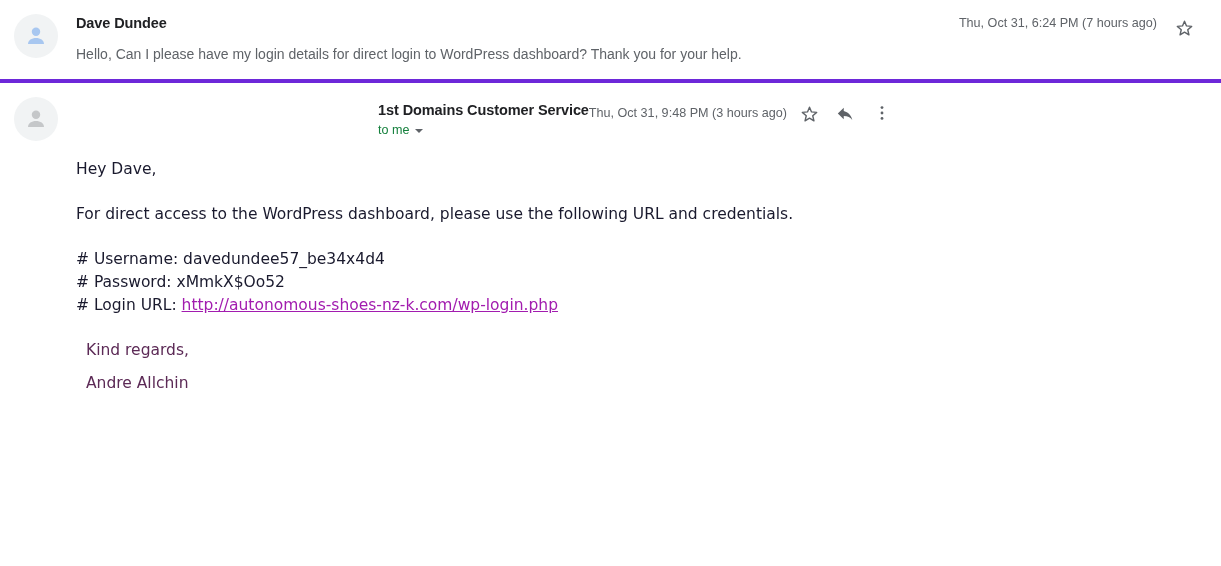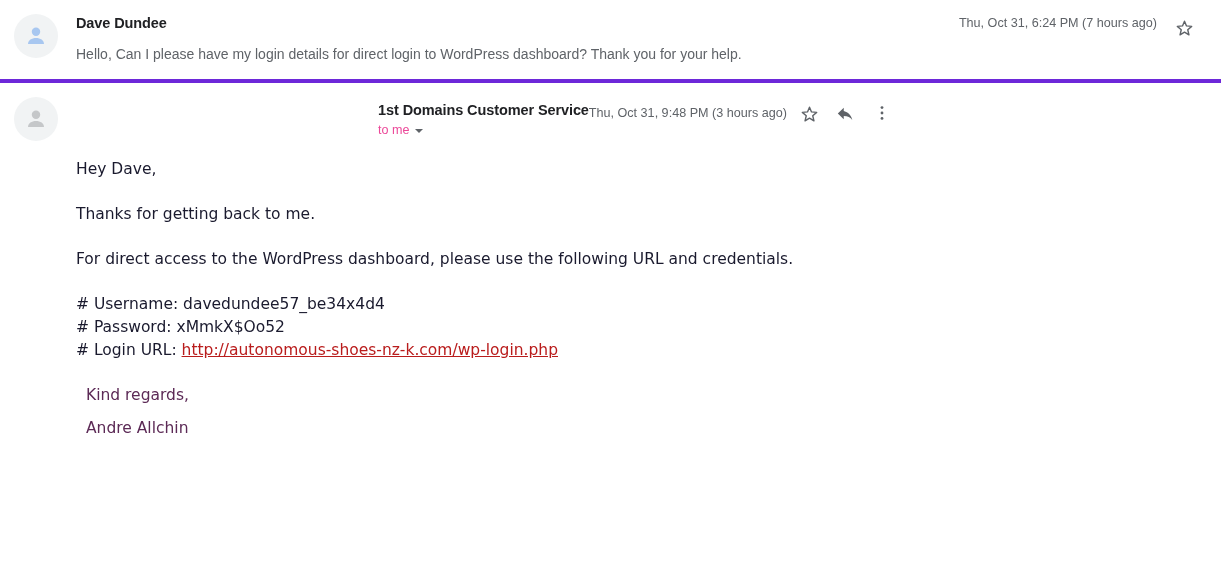--- a/index.html
+++ b/index.html
@@ -90,21 +90,21 @@
     display: flex;
     align-items: flex-start;
     justify-content: center;
   }
   .open-head .sender-name { font-size: 14.5px; }
   .to-line {
     display: inline-flex;
     align-items: center;
     gap: 5px;
     font-size: 12.6px;
-    color: #ec4899;
+    color: #15803d;
     margin-top: 2px;
     cursor: pointer;
   }
   .caret {
     width: 0; height: 0;
     border-left: 4.5px solid transparent;
     border-right: 4.5px solid transparent;
     border-top: 4.5px solid #5f6368;
     margin-top: 2px;
   }
@@ -123,21 +123,21 @@
     font-size: 15.5px;
     line-height: 23px;
     color: #1a1a2e;
   }
   .body-text p { margin: 0 0 22px 0; }
   .body-text p.tight { margin: 10px; }
   .block-creds { margin: 0 0 22px 0; }
   .block-creds div { white-space: nowrap; }
   .sig { color: #5c2a56; }
   a.link {
-    color: #b91c1c;
+    color: #a21caf;
   }
 </style>
 </head>
 <body>
 
 <div class="msg-collapsed">
 
   <div class="avatar">
     <svg width="26" height="26" viewBox="0 0 24 24">
       <circle cx="12" cy="8" r="3.9" fill="#a8c7f0"></circle>
@@ -201,21 +201,20 @@
           <circle cx="12" cy="18.5" r="1.7" fill="#5f6368"></circle>
         </svg>
       </div>
     </div>
   </div>
 
   <div class="body-text">
 
     <p>Hey Dave,</p>
 
-    <p>Thanks for getting back to me.</p>
 
     <p>For direct access to the WordPress dashboard, please use the following URL and credentials.</p>
 
     <div class="block-creds">
       <div># Username: davedundee57_be34x4d4</div>
       <div># Password: xMmkX$Oo52</div>
       <div>
         <span># Login URL: </span><a class="link" href="#">http://autonomous-shoes-nz-k.com/wp-login.php</a>
       </div>
     </div>

